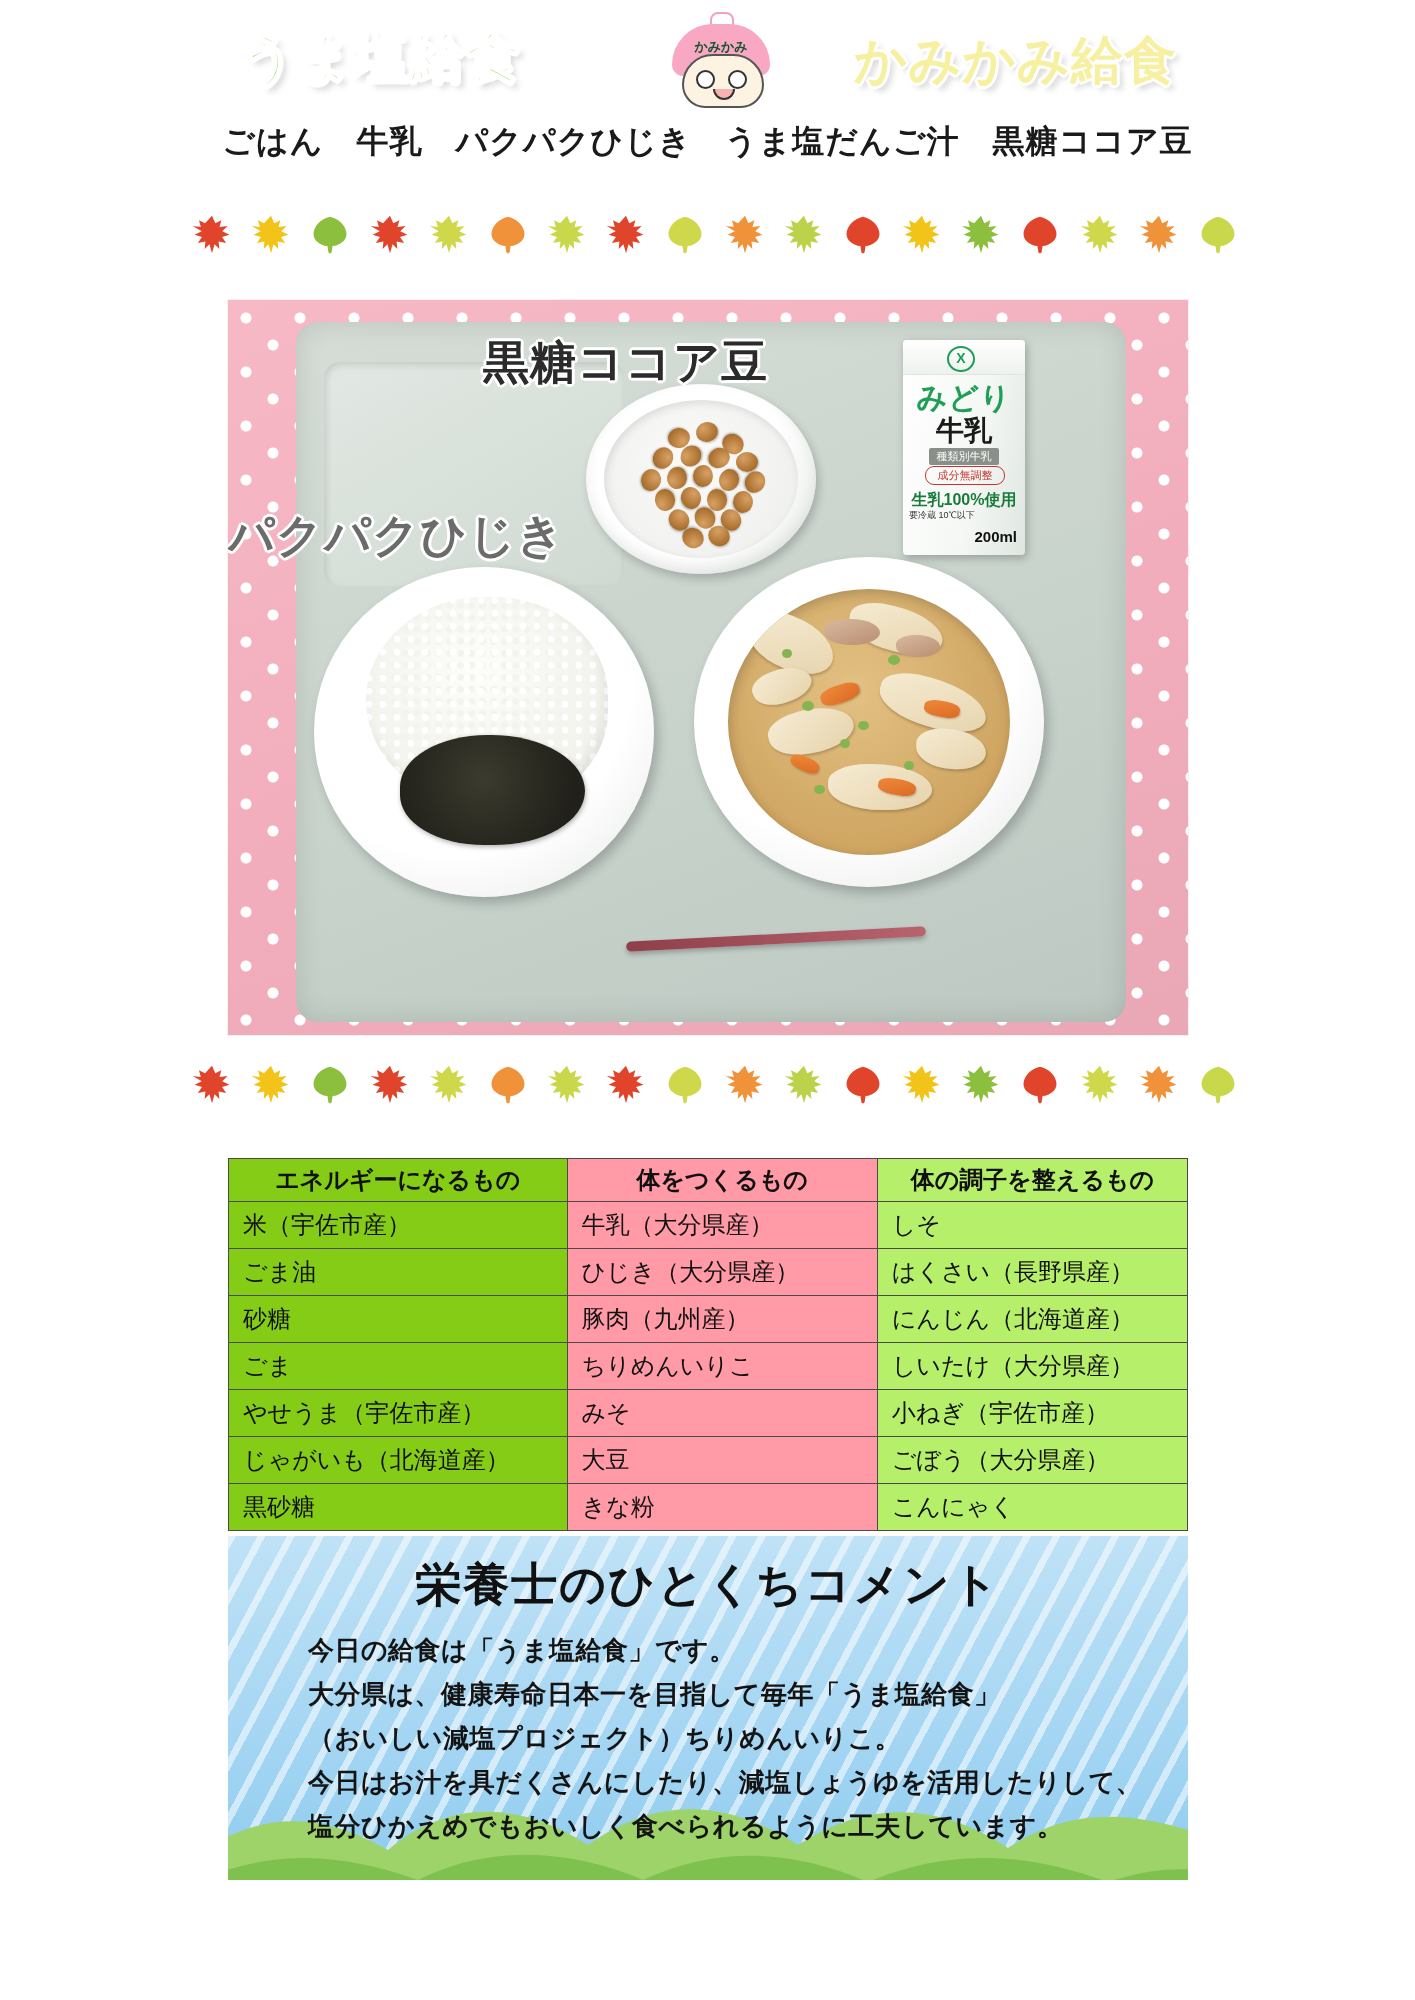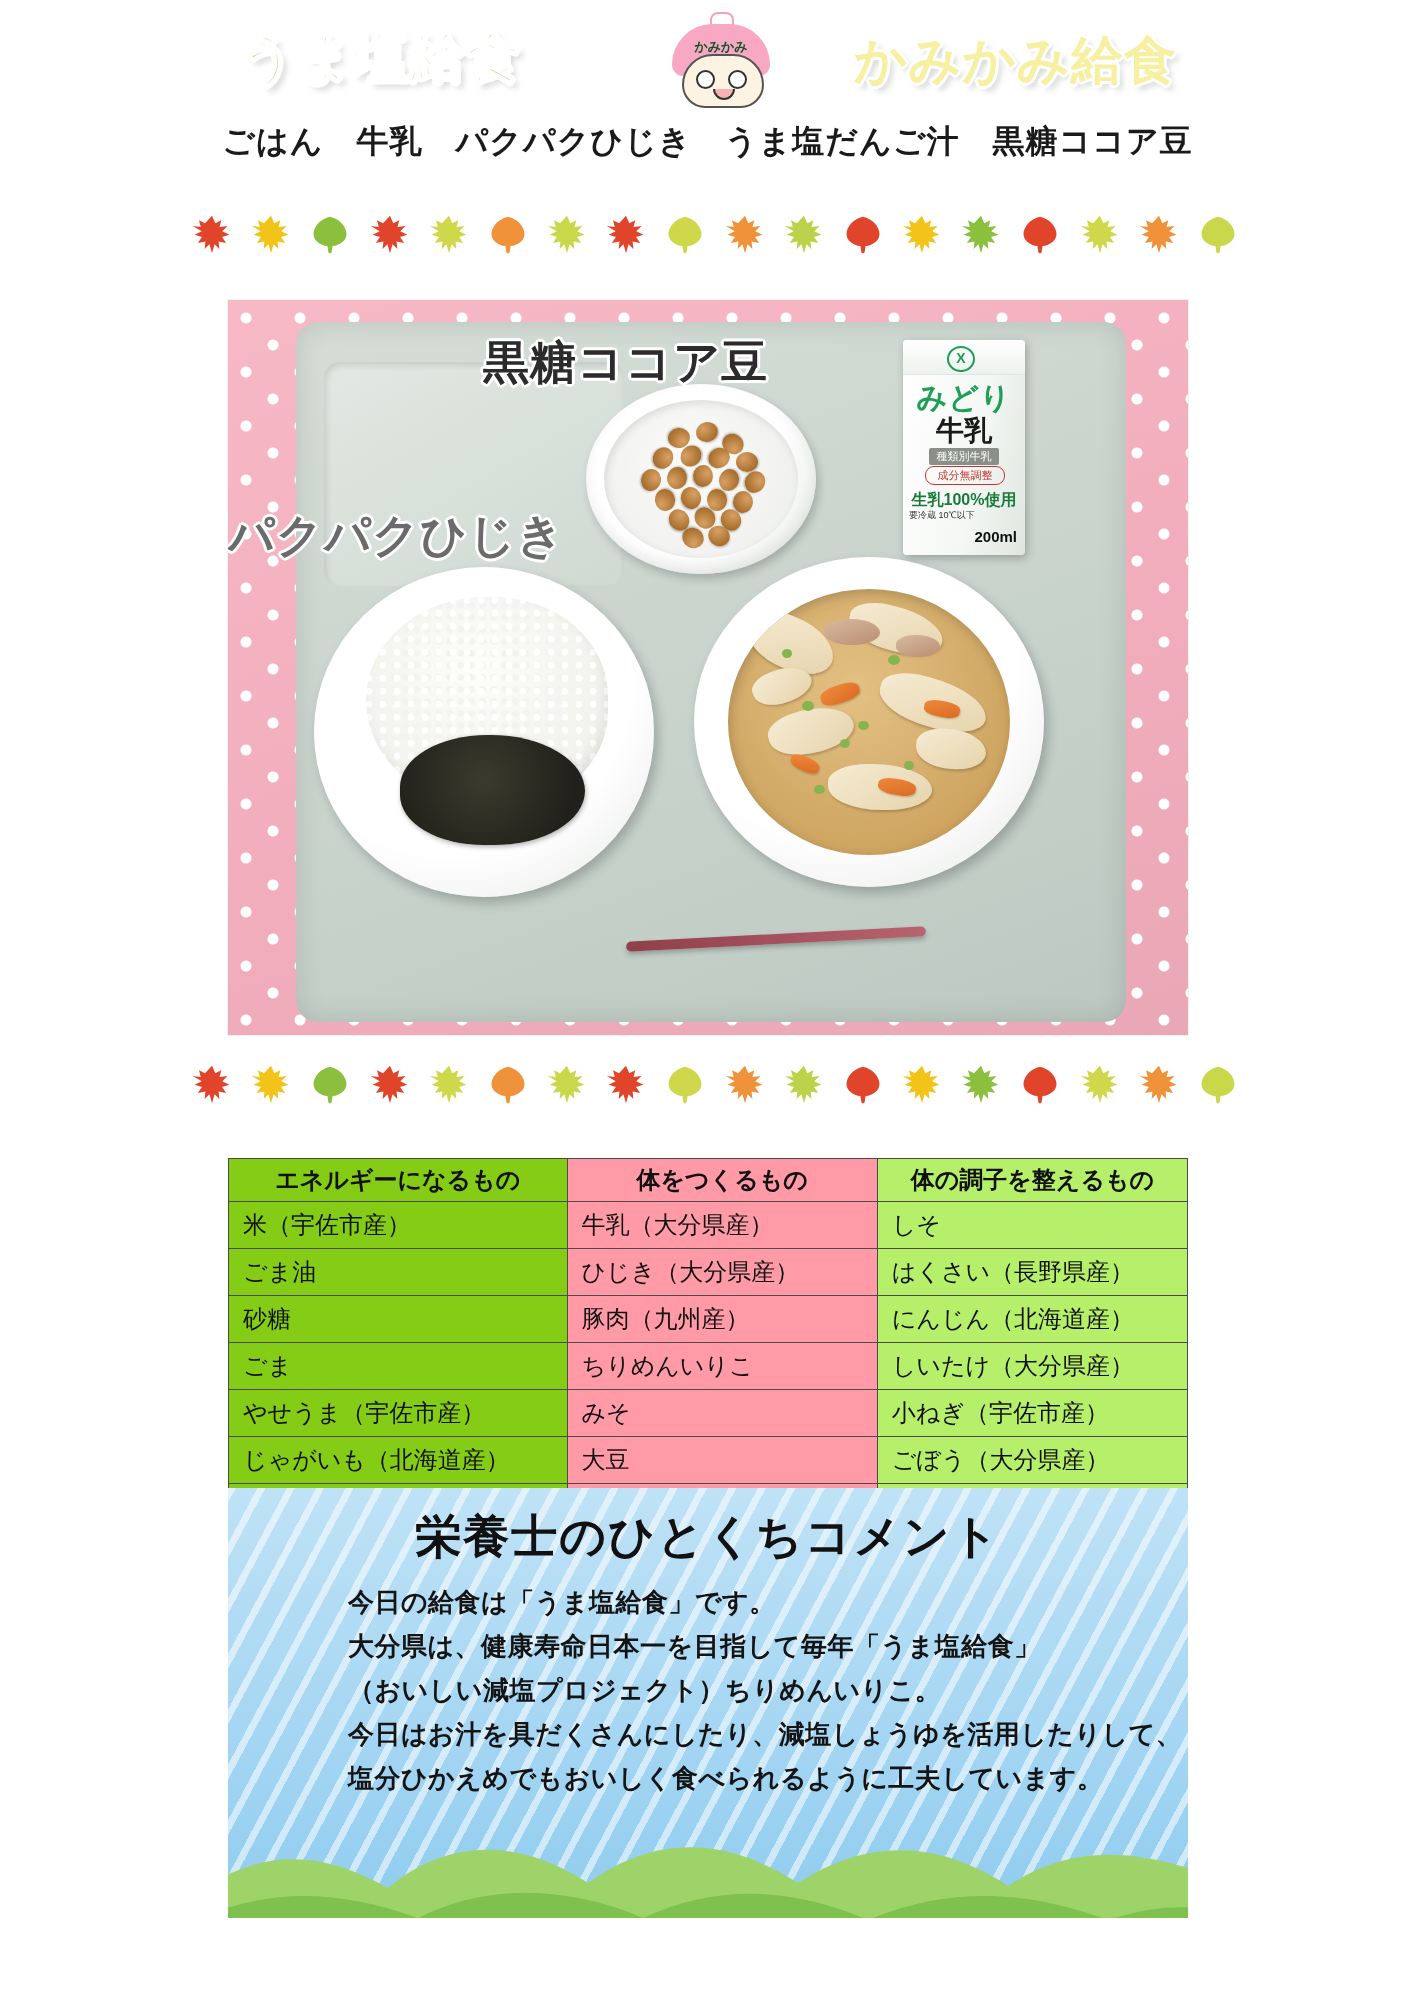--- a/index.html
+++ b/index.html
@@ -407,23 +407,23 @@
     text-align: left;
   }
   .col-energy { background: #84cc16; width: 340px; }
   .col-body   { background: #ff9aa6; width: 310px; }
   .col-tune   { background: #b6f06a; width: 310px; }
 
   
   .comment {
     position: absolute;
     left: 228px;
-    top: 1488px;
+    top: 1536px;
     width: 960px;
-    height: 430px;
+    height: 344px;
     overflow: hidden;
     background:
       repeating-linear-gradient(118deg, rgba(255,255,255,0.55) 0 7px, rgba(255,255,255,0) 7px 26px),
       linear-gradient(180deg, #bfe2f6 0%, #9fd3f2 70%, #8ecbee 100%);
   }
   .comment .hills {
     position: absolute;
     left: -40px; bottom: -30px;
     width: 1060px; height: 170px;
   }
@@ -439,21 +439,20 @@
   .comment-body {
     position: absolute;
     left: 80px;
     top: 92px;
     width: 830px;
     font-size: 26px;
     line-height: 44px;
     color: #141414;
     font-weight: bold;
     letter-spacing: 0.5px;
-    margin-left: 40px;
   }
   .comment-body div { white-space: nowrap; }
 </style>
 </head>
 <body>
 
 <div class="header">
   <div class="title-left">うま塩給食</div>
 
   <div class="mascot">

